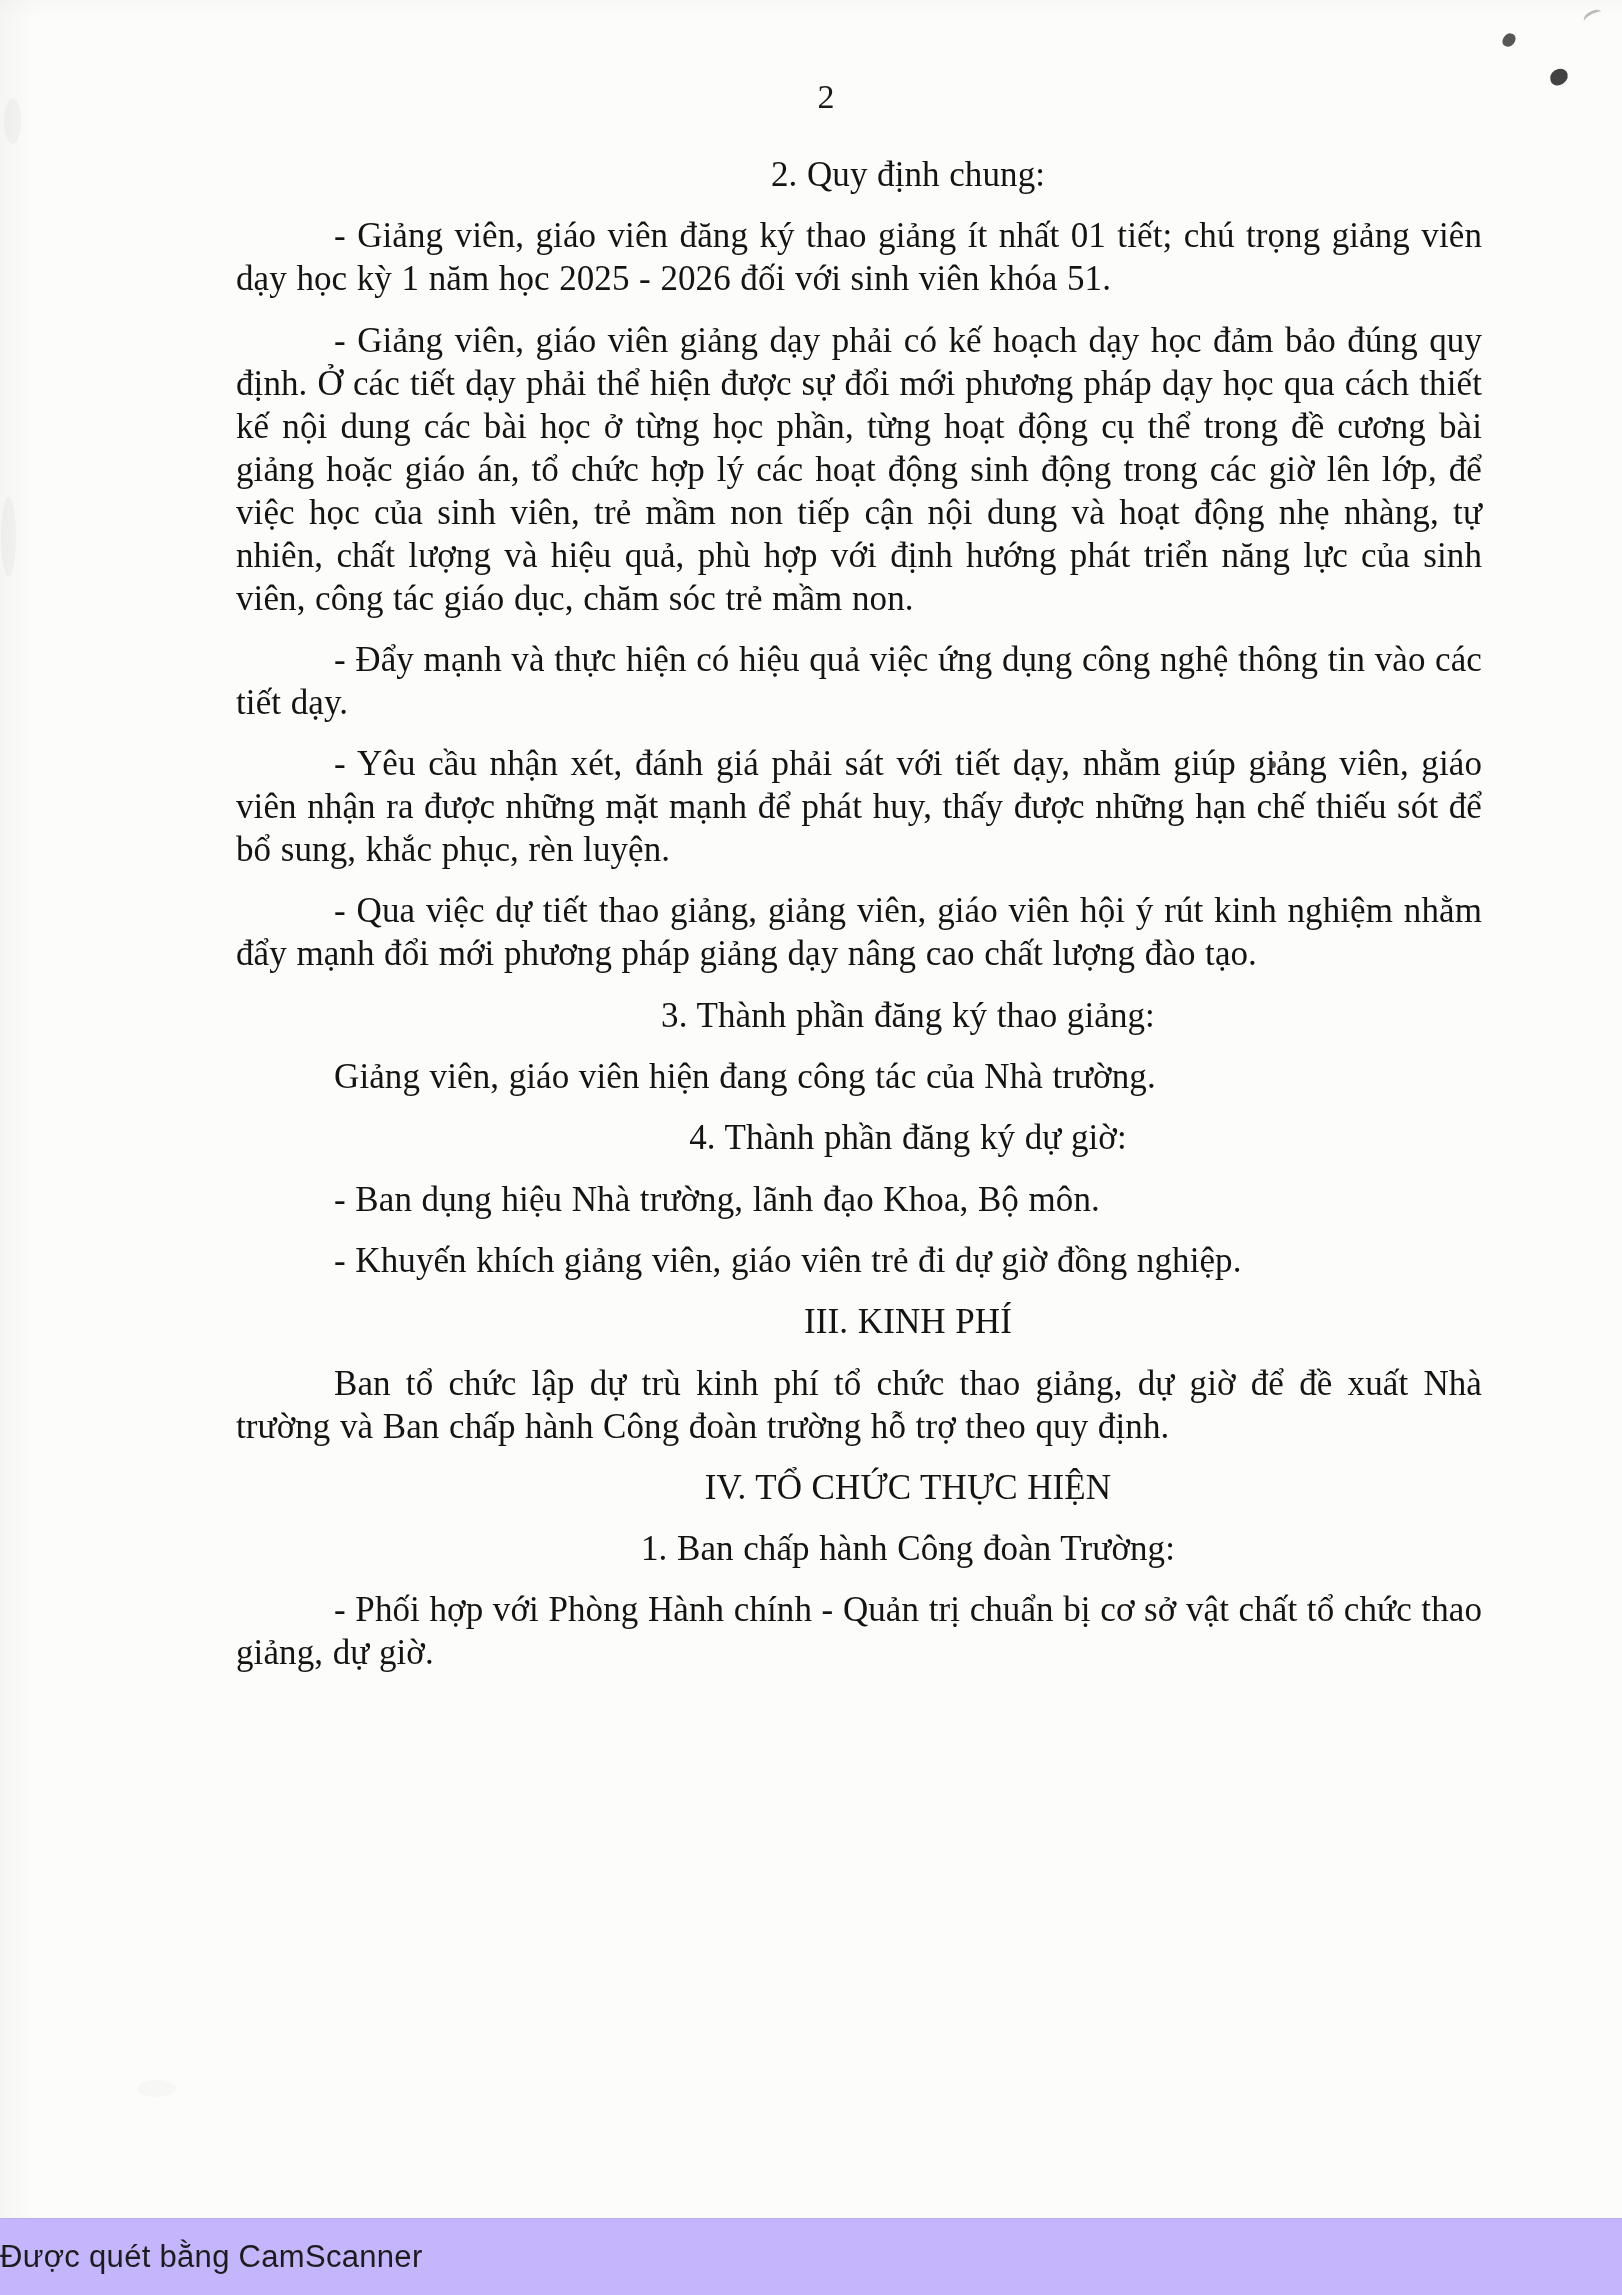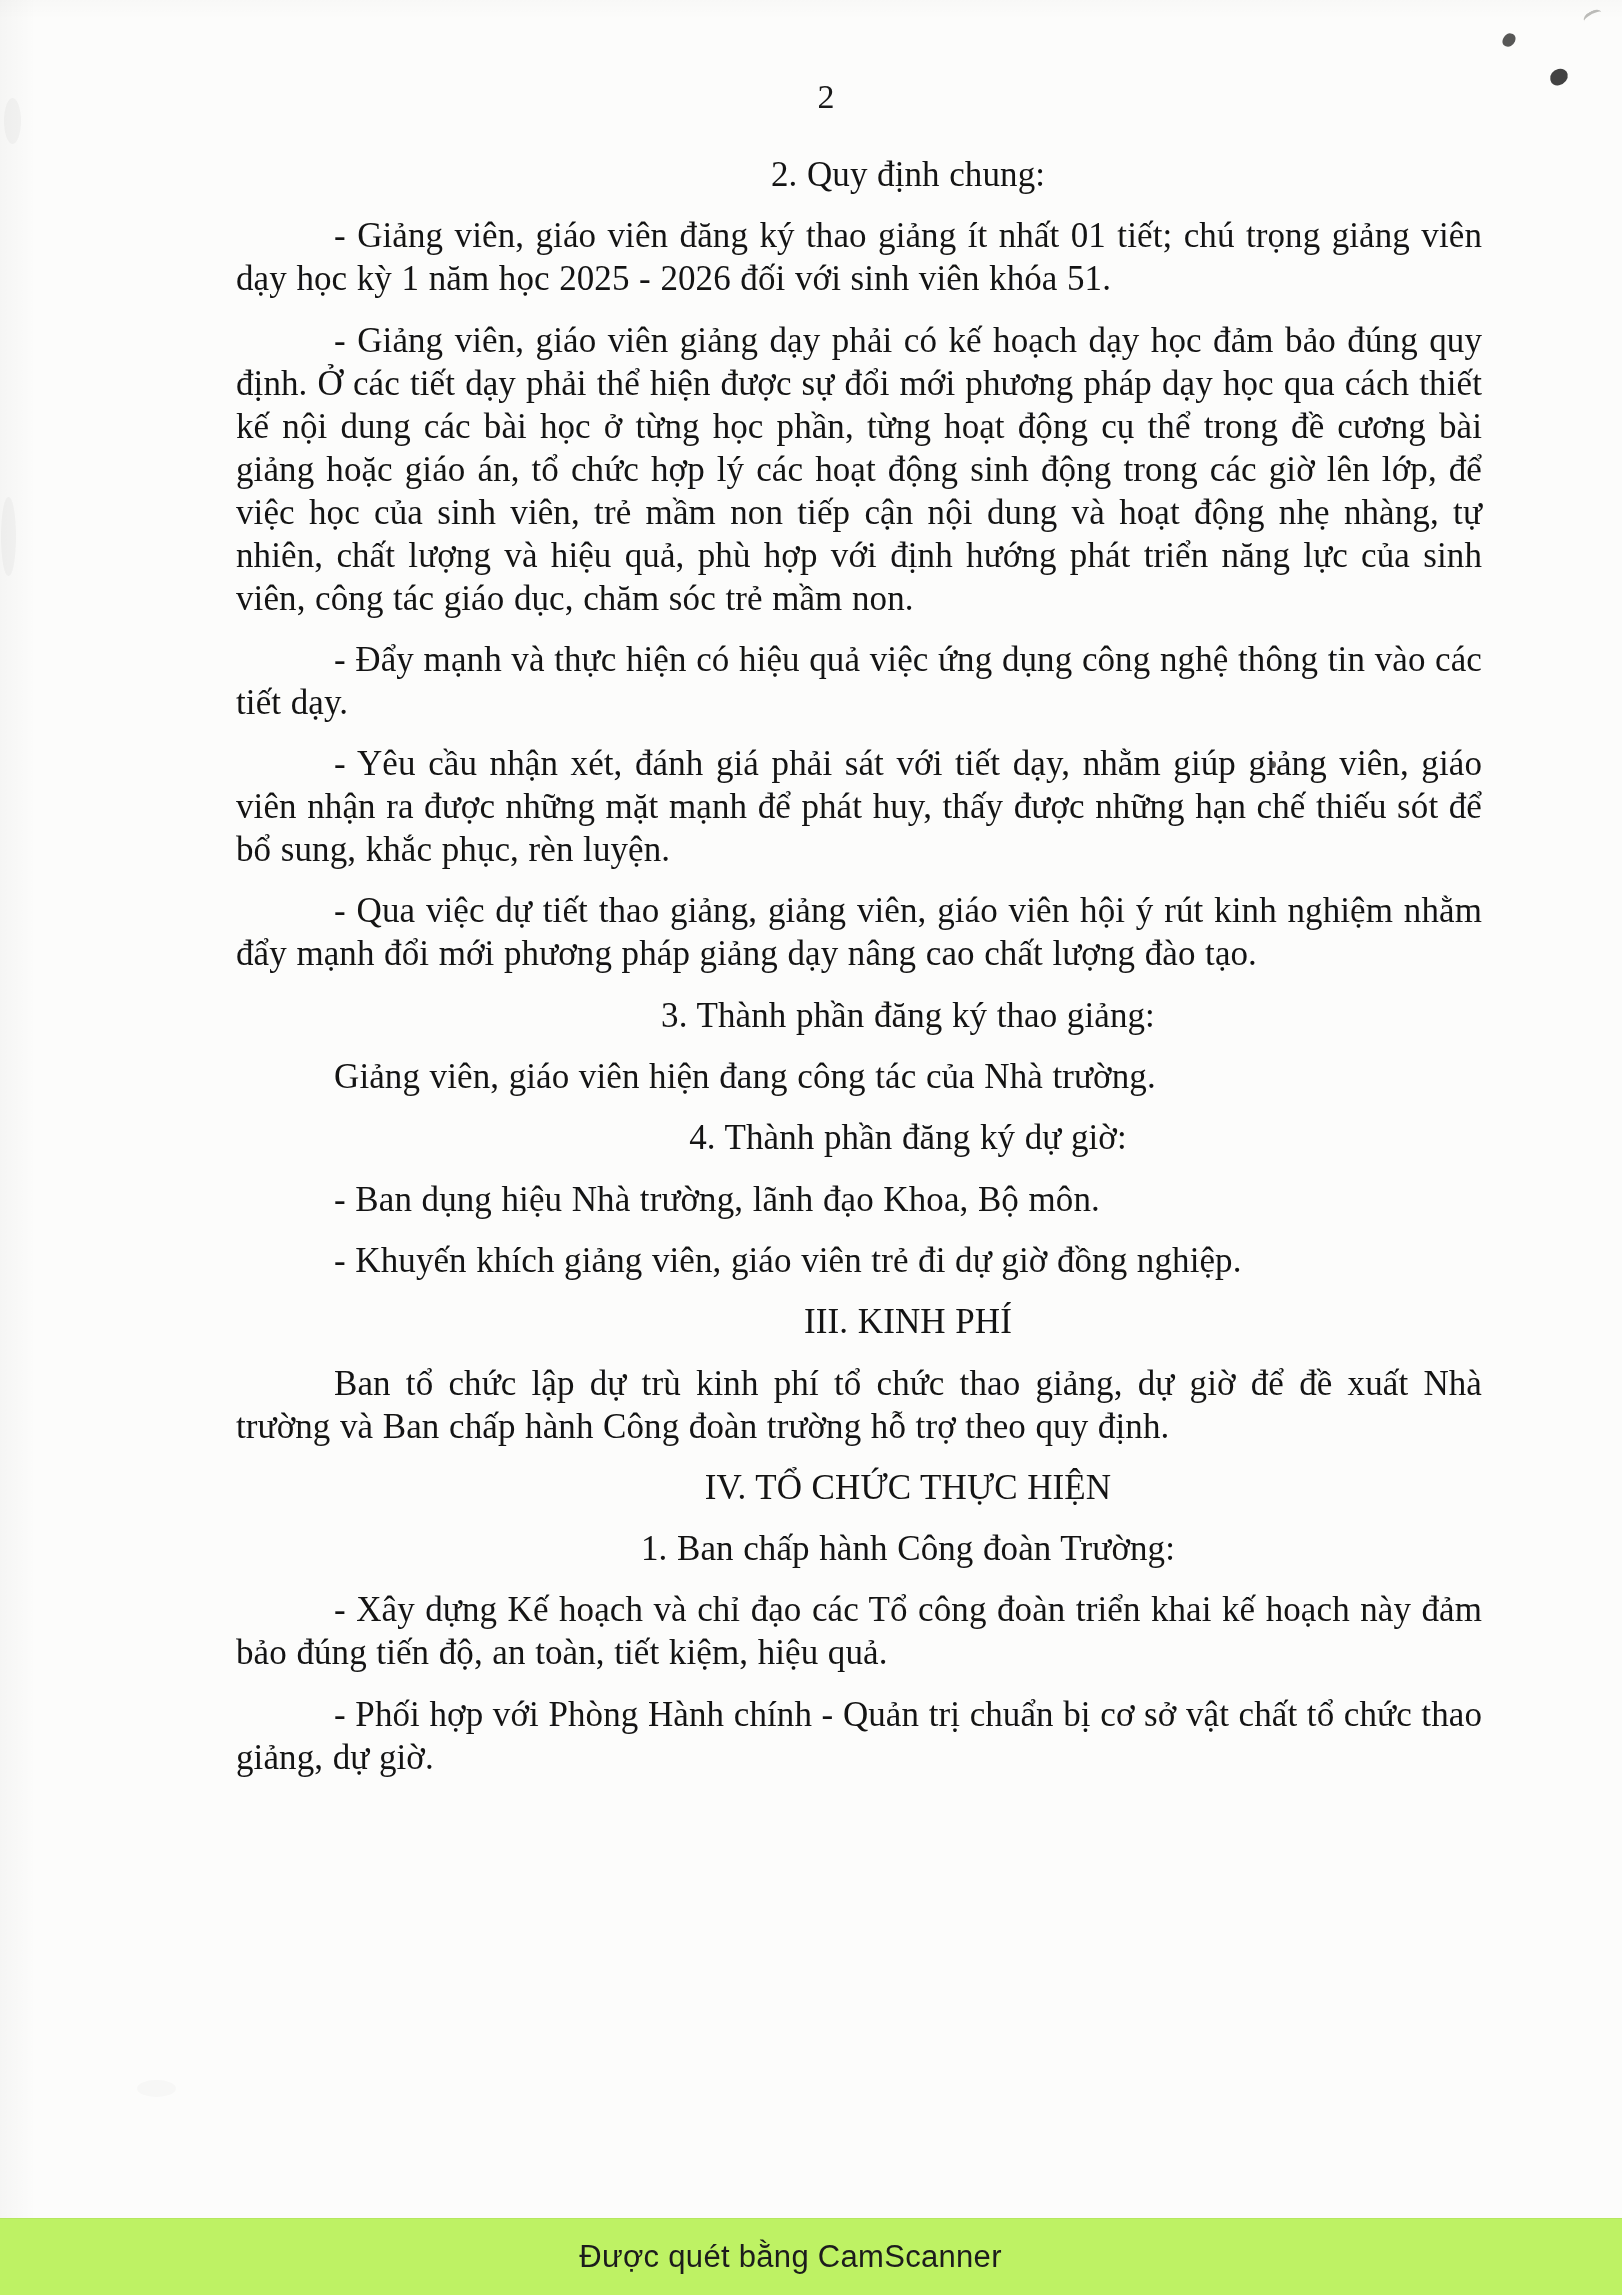--- a/index.html
+++ b/index.html
@@ -88,25 +88,25 @@
     border-radius: 50%;
   }
   .smudge-1 { left: 3.9px; top: 98px; width: 17px; height: 46px; }
   .smudge-2 { left: 1.3px; top: 497px; width: 14.4px; height: 79px; }
   .smudge-3 { left: 137px; top: 2080px; width: 39px; height: 17px; background: rgba(40,40,40,0.025); }
   
   .footer-bar {
     position: absolute;
     left: 0; right: 0; bottom: 0;
     height: 77px;
-    background: #bef264;
+    background: #c4b5fd;
     border-top: 1.3px solid rgba(0,0,0,0.045);
     display: flex;
     align-items: center;
-    justify-content: center;
+    justify-content: flex-start;
     padding-right: 41px;
     box-sizing: border-box;
   }
   .footer-text {
     font-family: "Liberation Sans", "DejaVu Sans", sans-serif;
     font-size: 31px;
     color: #1c1c1c;
     letter-spacing: 0.3px;
   }
 </style>
@@ -126,21 +126,20 @@
     <p class="para">- Qua việc dự tiết thao giảng, giảng viên, giáo viên hội ý rút kinh nghiệm nhằm đẩy mạnh đổi mới phương pháp giảng dạy nâng cao chất lượng đào tạo.</p>
     <h3 class="heading">3. Thành phần đăng ký thao giảng:</h3>
     <p class="para">Giảng viên, giáo viên hiện đang công tác của Nhà trường.</p>
     <h3 class="heading">4. Thành phần đăng ký dự giờ:</h3>
     <p class="para">- Ban dụng hiệu Nhà trường, lãnh đạo Khoa, Bộ môn.</p>
     <p class="para">- Khuyến khích giảng viên, giáo viên trẻ đi dự giờ đồng nghiệp.</p>
     <h3 class="heading">III. KINH PHÍ</h3>
     <p class="para">Ban tổ chức lập dự trù kinh phí tổ chức thao giảng, dự giờ để đề xuất Nhà trường và Ban chấp hành Công đoàn trường hỗ trợ theo quy định.</p>
     <h3 class="heading">IV. TỔ CHỨC THỰC HIỆN</h3>
     <h3 class="heading">1. Ban chấp hành Công đoàn Trường:</h3>
-    <p class="para">- Xây dựng Kế hoạch và chỉ đạo các Tổ công đoàn triển khai kế hoạch này đảm bảo đúng tiến độ, an toàn, tiết kiệm, hiệu quả.</p>
     <p class="para">- Phối hợp với Phòng Hành chính - Quản trị chuẩn bị cơ sở vật chất tổ chức thao giảng, dự giờ.</p>
   </main>
 
   <div class="speck speck-a"></div>
   <div class="speck speck-b"></div>
   <div class="mark-curve"></div>
   <div class="stray-dot"></div>
   <div class="smudge smudge-1"></div>
   <div class="smudge smudge-2"></div>
   <div class="smudge smudge-3"></div>

